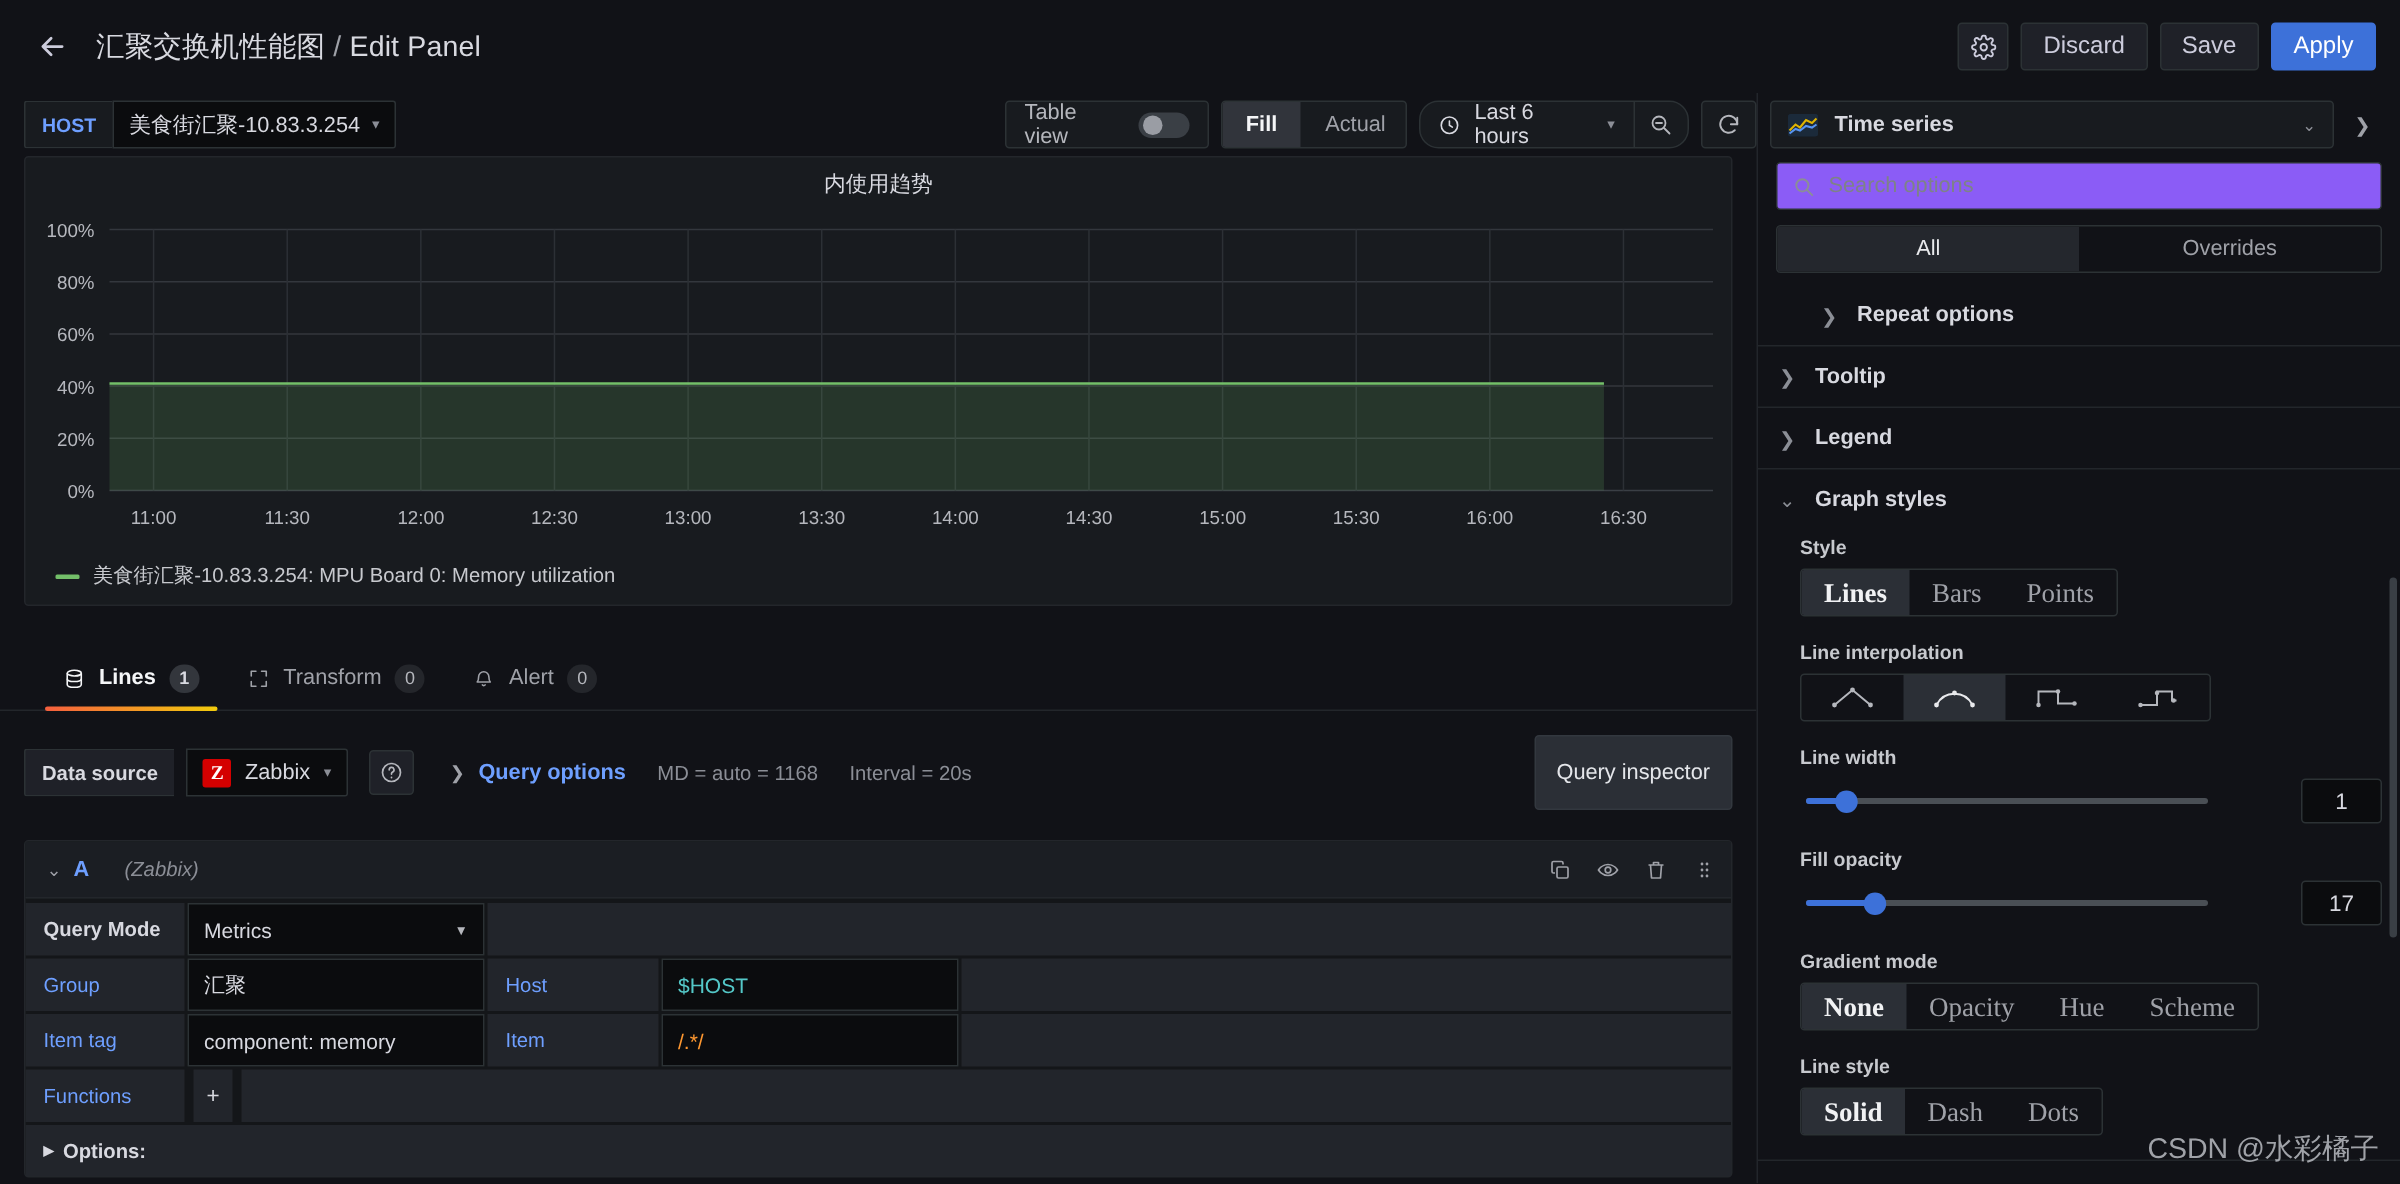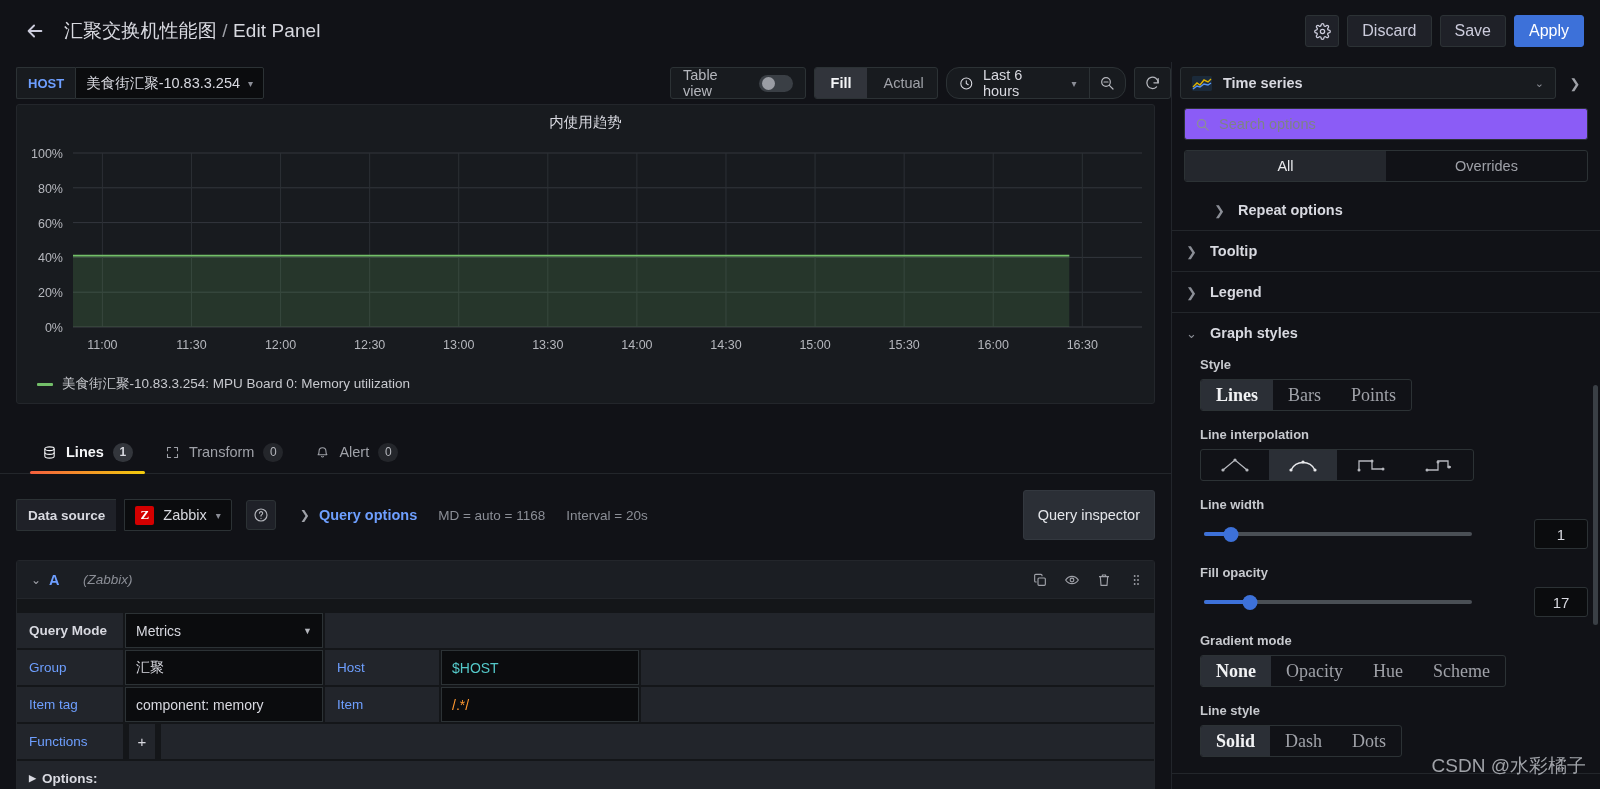--- a/index.html
+++ b/index.html
@@ -206,21 +206,21 @@
   }
   .qblock-head .chev { color: #9fa1a8; font-size: 12px; width: 18px; cursor: pointer; }
   .qblock-head .refid { color: #6e9fff; font-weight: bold; font-size: 14.5px; width: 34px; }
   .qblock-head .dsname { color: #8b8e96; font-size: 13.5px; font-style: italic; }
   .qblock-head .sp { flex: 1 1 auto; }
   .qblock-head .acts { display: flex; align-items: center; gap: 16px; color: #9fa1a8; }
   .qblock-head .acts svg { width: 16px; height: 16px; cursor: pointer; }
 
   .qgrid { padding: 0; }
   .qrow { display: flex; align-items: stretch; height: 35px; gap: 2px; margin-bottom: 2px; }
-  .qrow:first-child { margin-top: 14px; }
+  .qrow:first-child { margin-top: 3px; }
   .fcell-lab {
     width: 106px; flex: 0 0 106px; display: flex; align-items: center; padding: 0 12px;
     background: #22252b; font-size: 13.5px; color: #6e9fff;
   }
   .fcell-lab.plain { color: #d8d9e0; font-weight: bold; }
   .fcell-in {
     width: 200px; flex: 0 0 200px; display: flex; align-items: center; padding: 0 10px;
     background: #0b0c0e; border: 1px solid #2c3235; font-size: 14px; color: #d8d9e0;
   }
   .fcell-in.sel { justify-content: space-between; cursor: pointer; }

